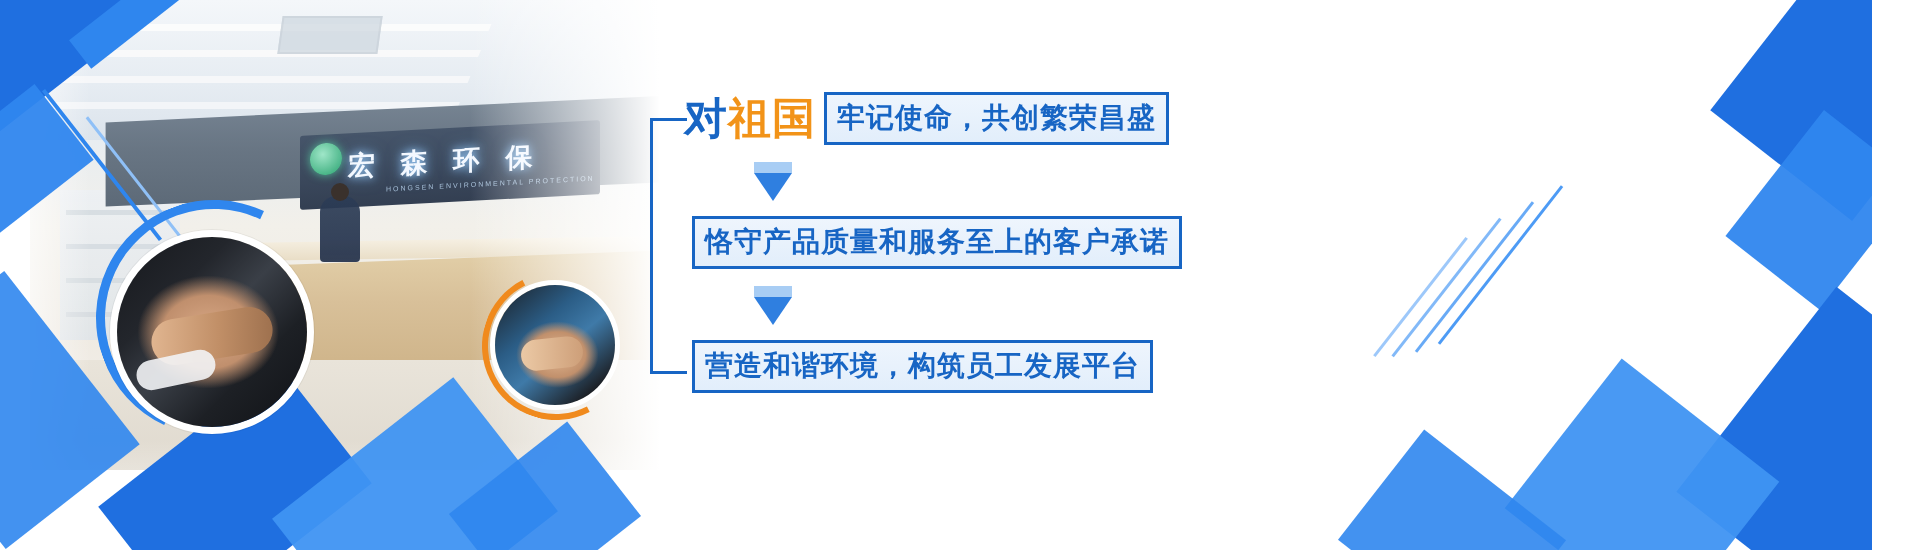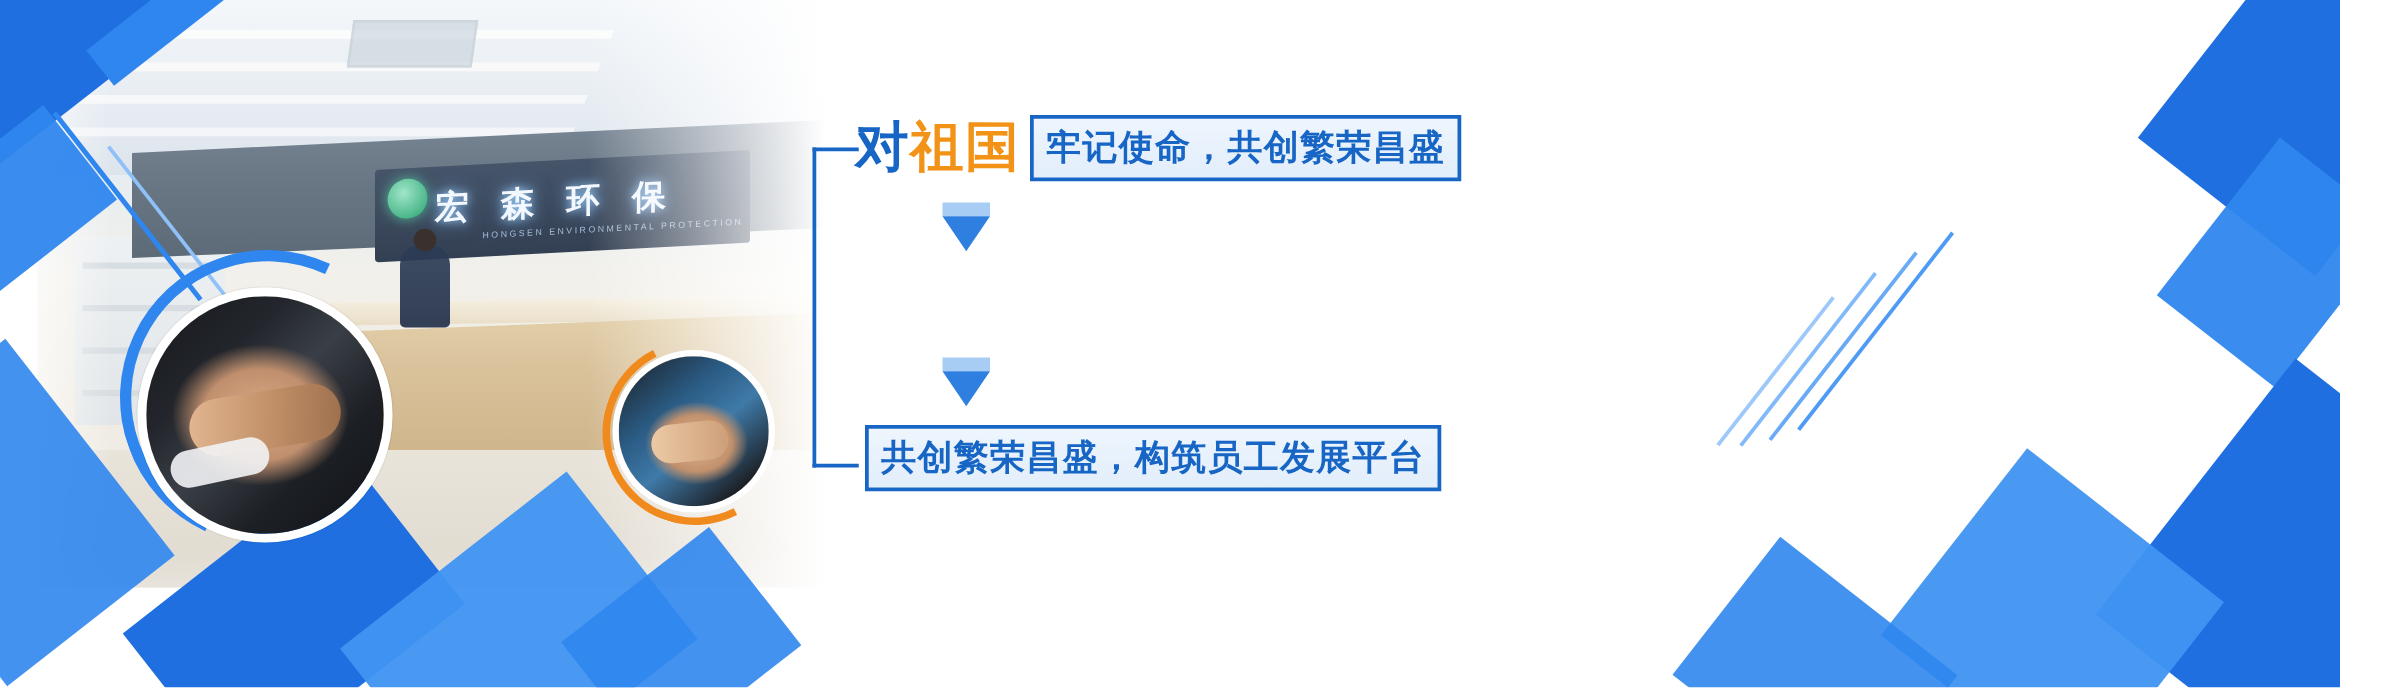--- a/index.html
+++ b/index.html
@@ -256,25 +256,26 @@
       </div>
       <div class="boxed">牢记使命，共创繁荣昌盛</div>
     </div>
 
     <div class="arrow arrow1">
       <div class="bar"></div>
       <div class="tri"></div>
     </div>
 
     <div class="row row2">
+      <div class="boxed">恪守产品质量和服务至上的客户承诺</div>
     </div>
 
     <div class="arrow arrow2">
       <div class="bar"></div>
       <div class="tri"></div>
     </div>
 
     <div class="row row3">
-      <div class="boxed">共创繁荣昌盛，构筑员工发展平台</div>
+      <div class="boxed">营造和谐环境，构筑员工发展平台</div>
     </div>
   </div>
 
 </div>
 
 </body></html>

